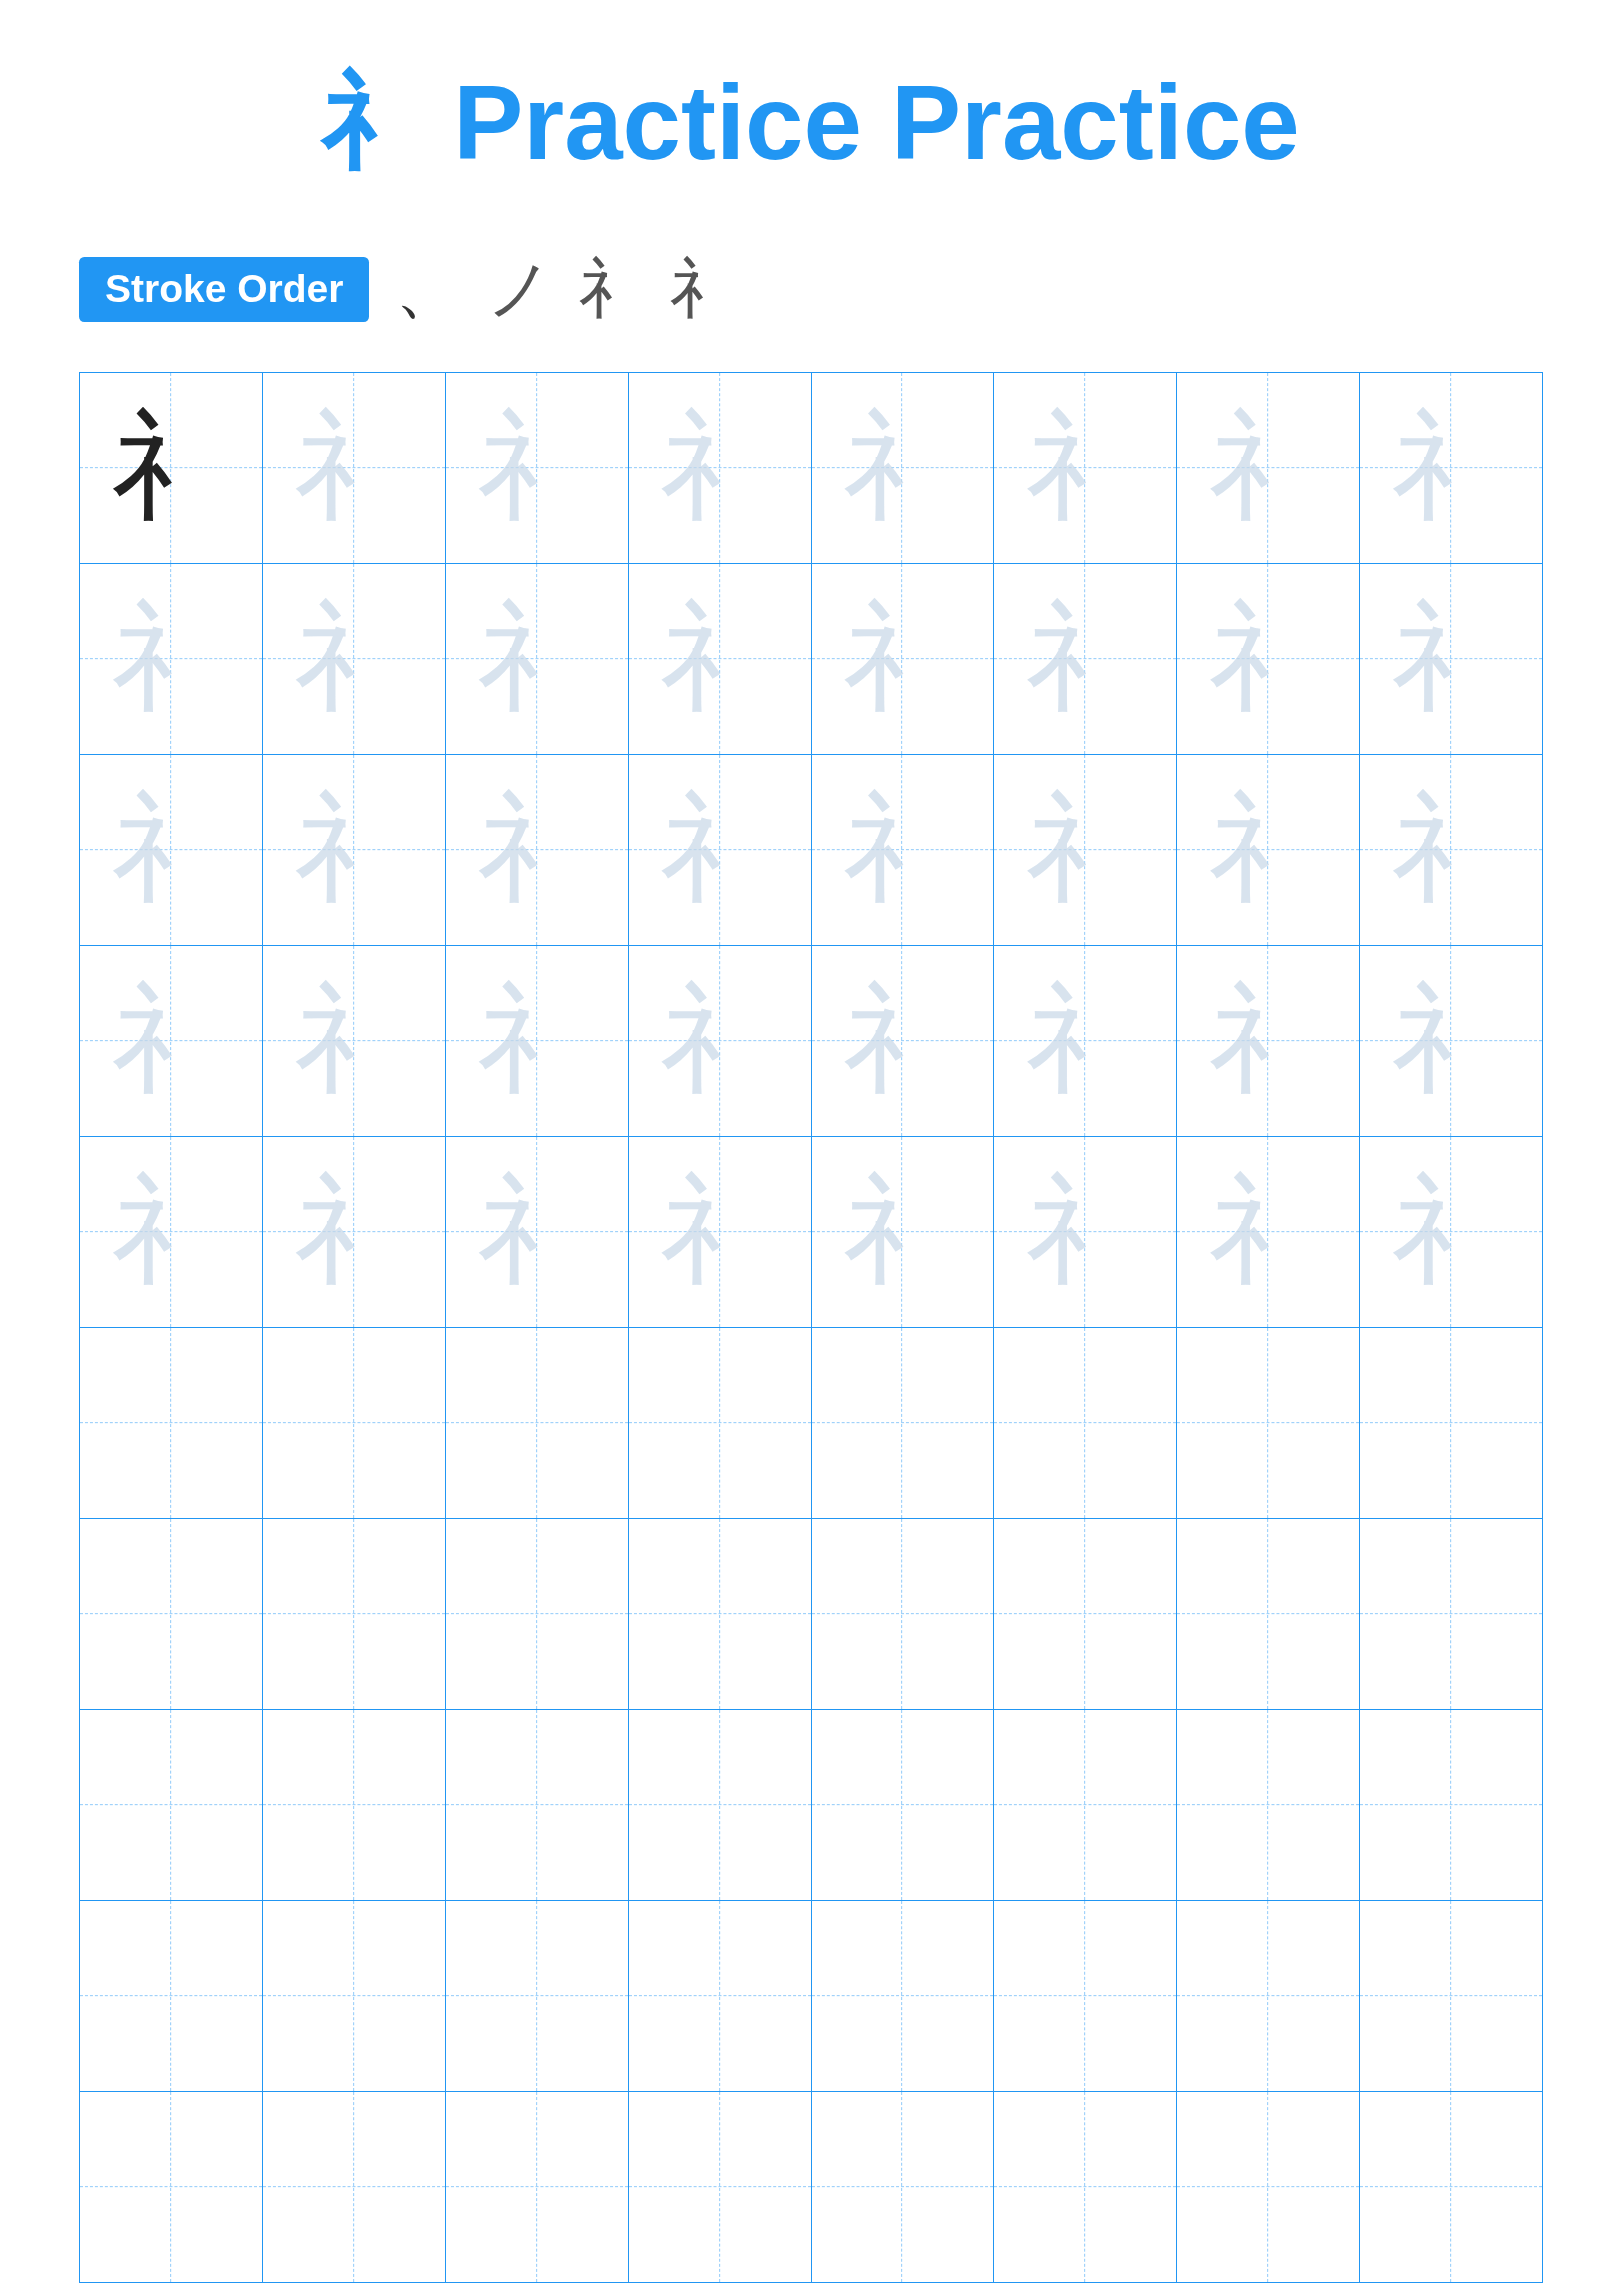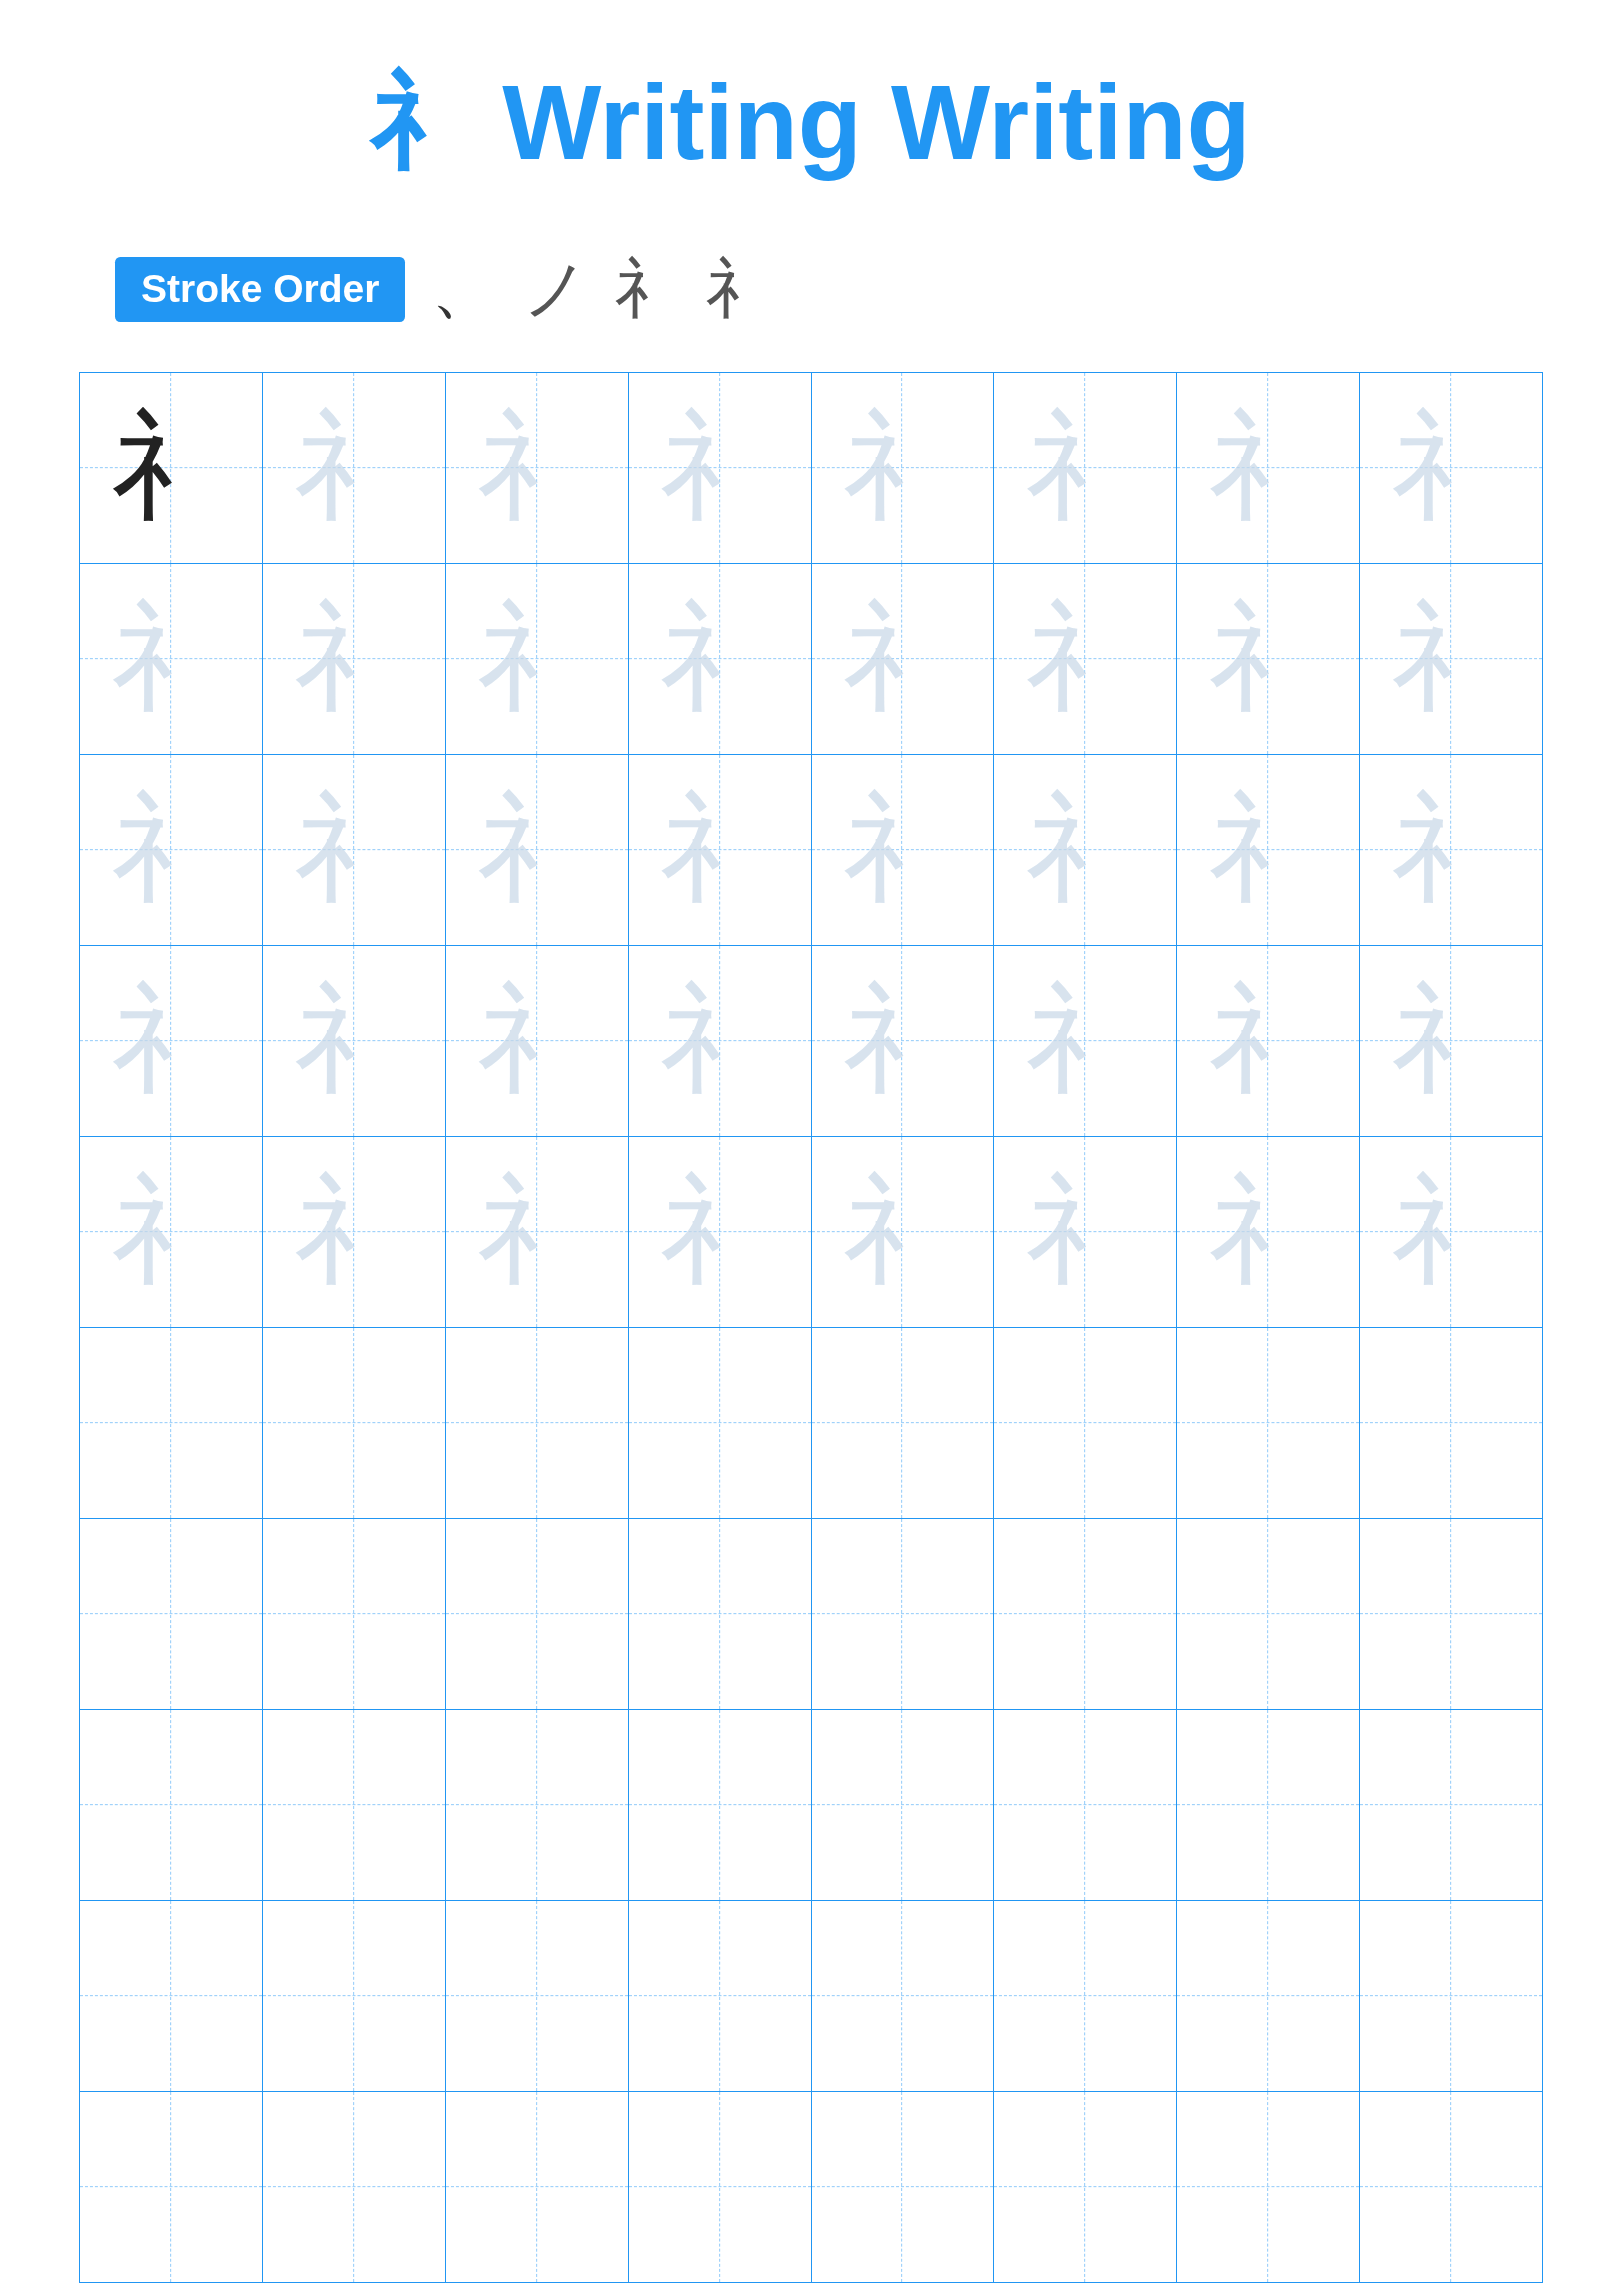--- a/index.html
+++ b/index.html
@@ -39,21 +39,20 @@
       font-family: serif;
       color: #2196F3;
     }
 
     
     .stroke-order-section {
       display: flex;
       align-items: center;
       gap: 26px;
       margin-bottom: 39px;
-      margin-left: 36px;
     }
 
     .stroke-order-badge {
       background: #2196F3;
       color: #fff;
       font-size: 39px;
       font-weight: bold;
       padding: 10.5px 26px;
       border-radius: 5.2px;
       white-space: nowrap;
@@ -145,21 +144,21 @@
     }
   </style>
 </head>
 <body>
 
 <div class="page">
 
   <div class="title-section">
     <div class="title-text">
       <span class="title-char">礻</span>
-      <span>Writing Writing</span>
+      <span>Practice Practice</span>
     </div>
   </div>
 
   <div class="stroke-order-section">
     <div class="stroke-order-badge">Stroke Order</div>
     <div class="stroke-sequence">
       <span class="stroke-seq-item">、</span>
       <span class="stroke-seq-item" style="color:#555;">ノ</span>
       <span class="stroke-seq-item" style="color:#555;">礻</span>
       <span class="stroke-seq-item" style="color:#555;">礻</span>

